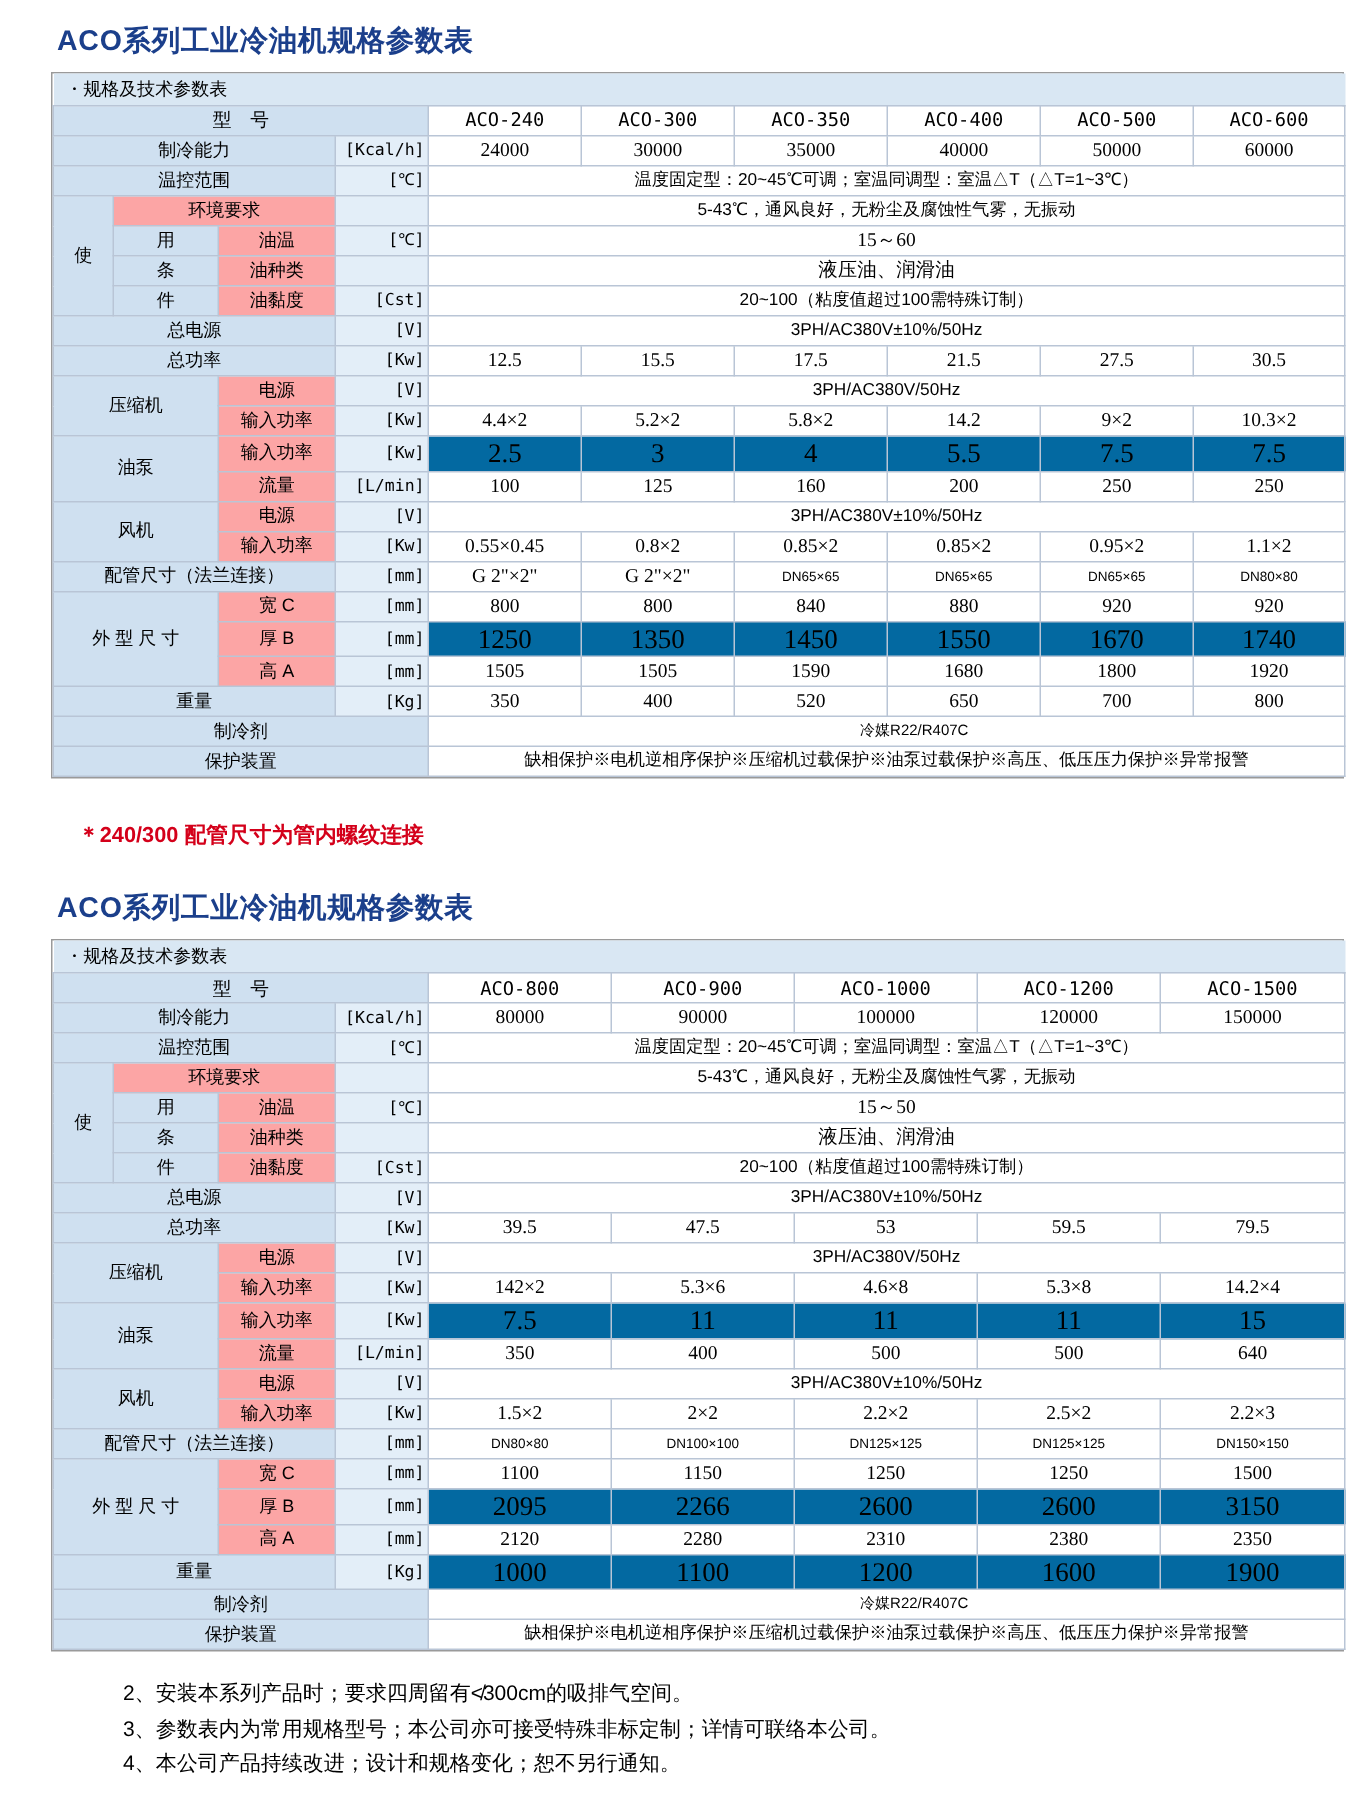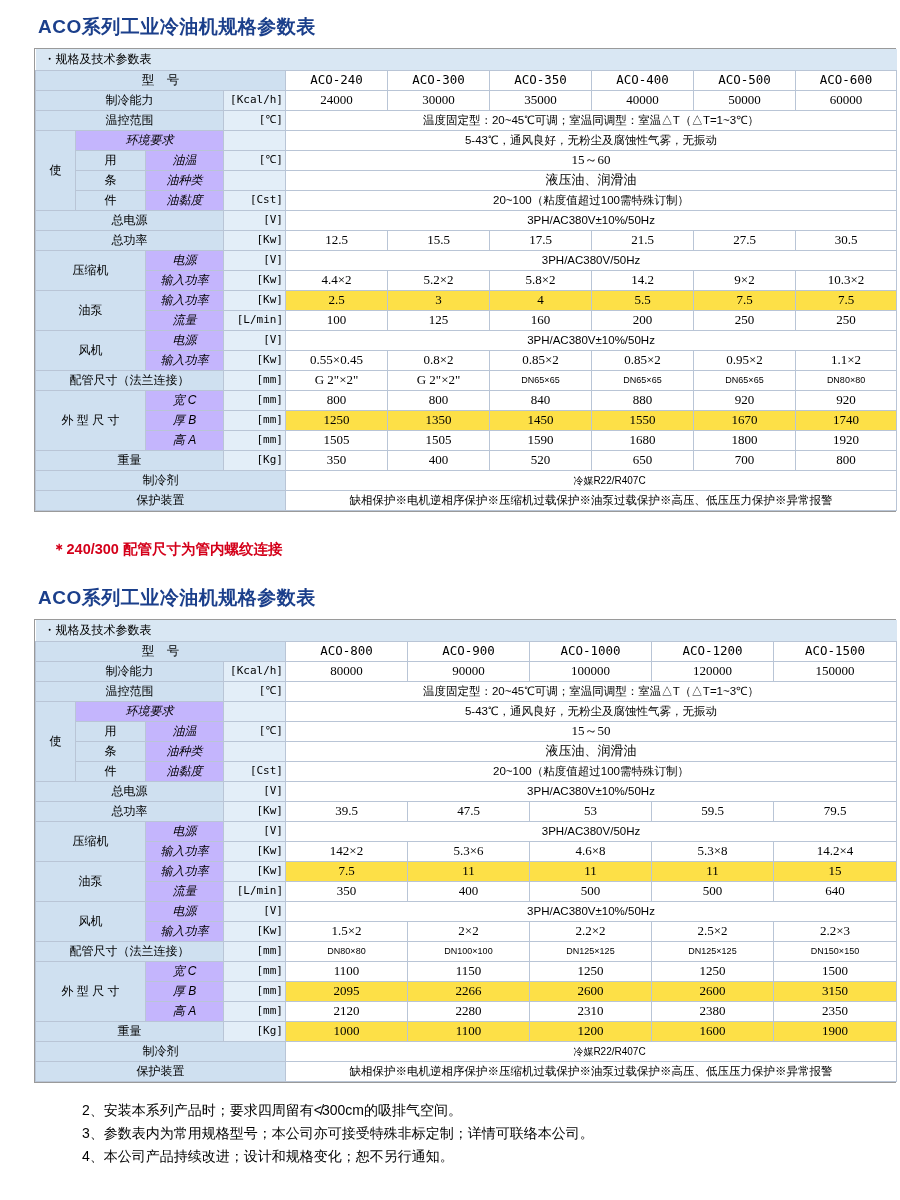--- a/index.html
+++ b/index.html
@@ -30,24 +30,24 @@
   .hdrrow td{
     background:#d9e7f3;
     text-align:left;
     padding-left:8px;
     font-family:"Liberation Sans",sans-serif;
     font-size:12px;
     height:19px;
     border:none;
   }
   .lbl{background:#cfe0f0;font-family:"Liberation Sans",sans-serif;font-size:12px;}
-  .lbl2{background:#c4b5fd;font-family:"Liberation Sans",sans-serif;font-size:12px;font-style:italic;}
+  .lbl2{background:#fca5a5;font-family:"Liberation Sans",sans-serif;font-size:12px;}
   .unit{background:#e3eef8;font-family:"DejaVu Sans Mono",monospace;font-size:11px;text-align:right;}
   .val{background:#ffffff;font-family:"Liberation Serif",serif;font-size:13px;}
-  .valb{background:#fde047;font-family:"Liberation Serif",serif;font-size:13px;}
+  .valb{background:#0369a1;font-family:"Liberation Serif",serif;font-size:18px;}
   .modelrow td{background:#cfe0f0;font-family:"Liberation Sans",sans-serif;font-size:12.5px;}
   .modelrow td.m{background:#ffffff;font-family:"DejaVu Sans Mono",monospace;font-size:12.5px;}
   .span-note{font-family:"Liberation Sans",sans-serif;font-size:11.5px;}
   .small{font-size:10px;font-family:"Liberation Sans",sans-serif;padding-left:39px;}
   .xsmall{font-size:9px;font-family:"Liberation Sans",sans-serif;}
   .redline{
     color:#d4001a;font-size:14.5px;font-weight:bold;
     margin:12px;padding:16px 0 0 24px;
   }
   .notes{

